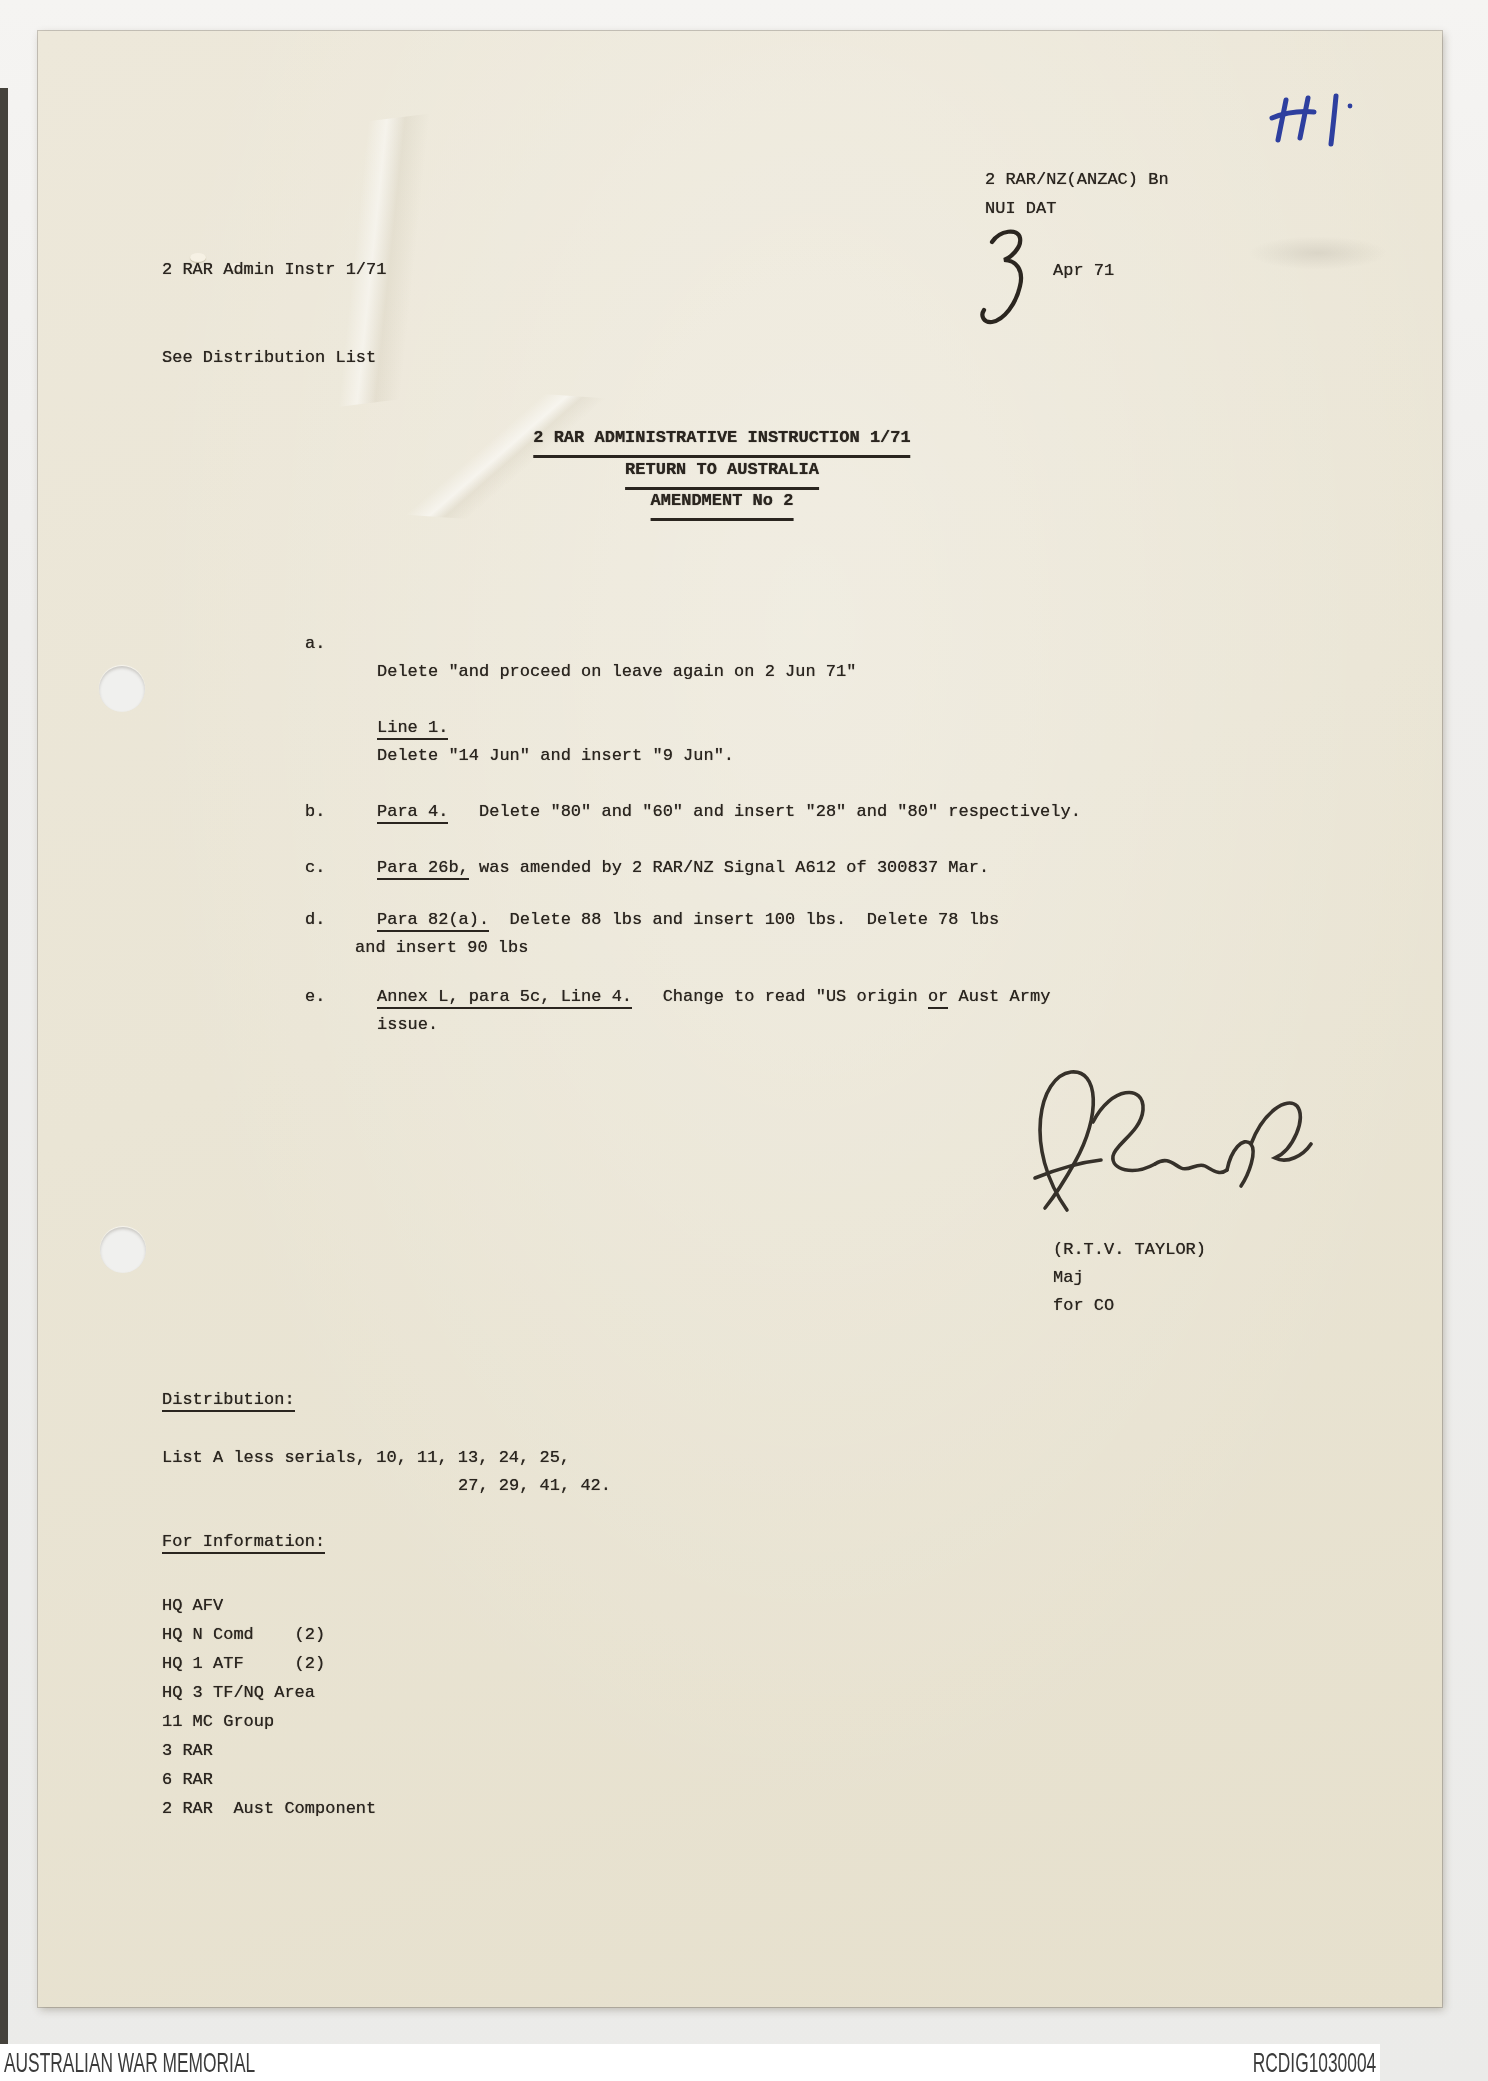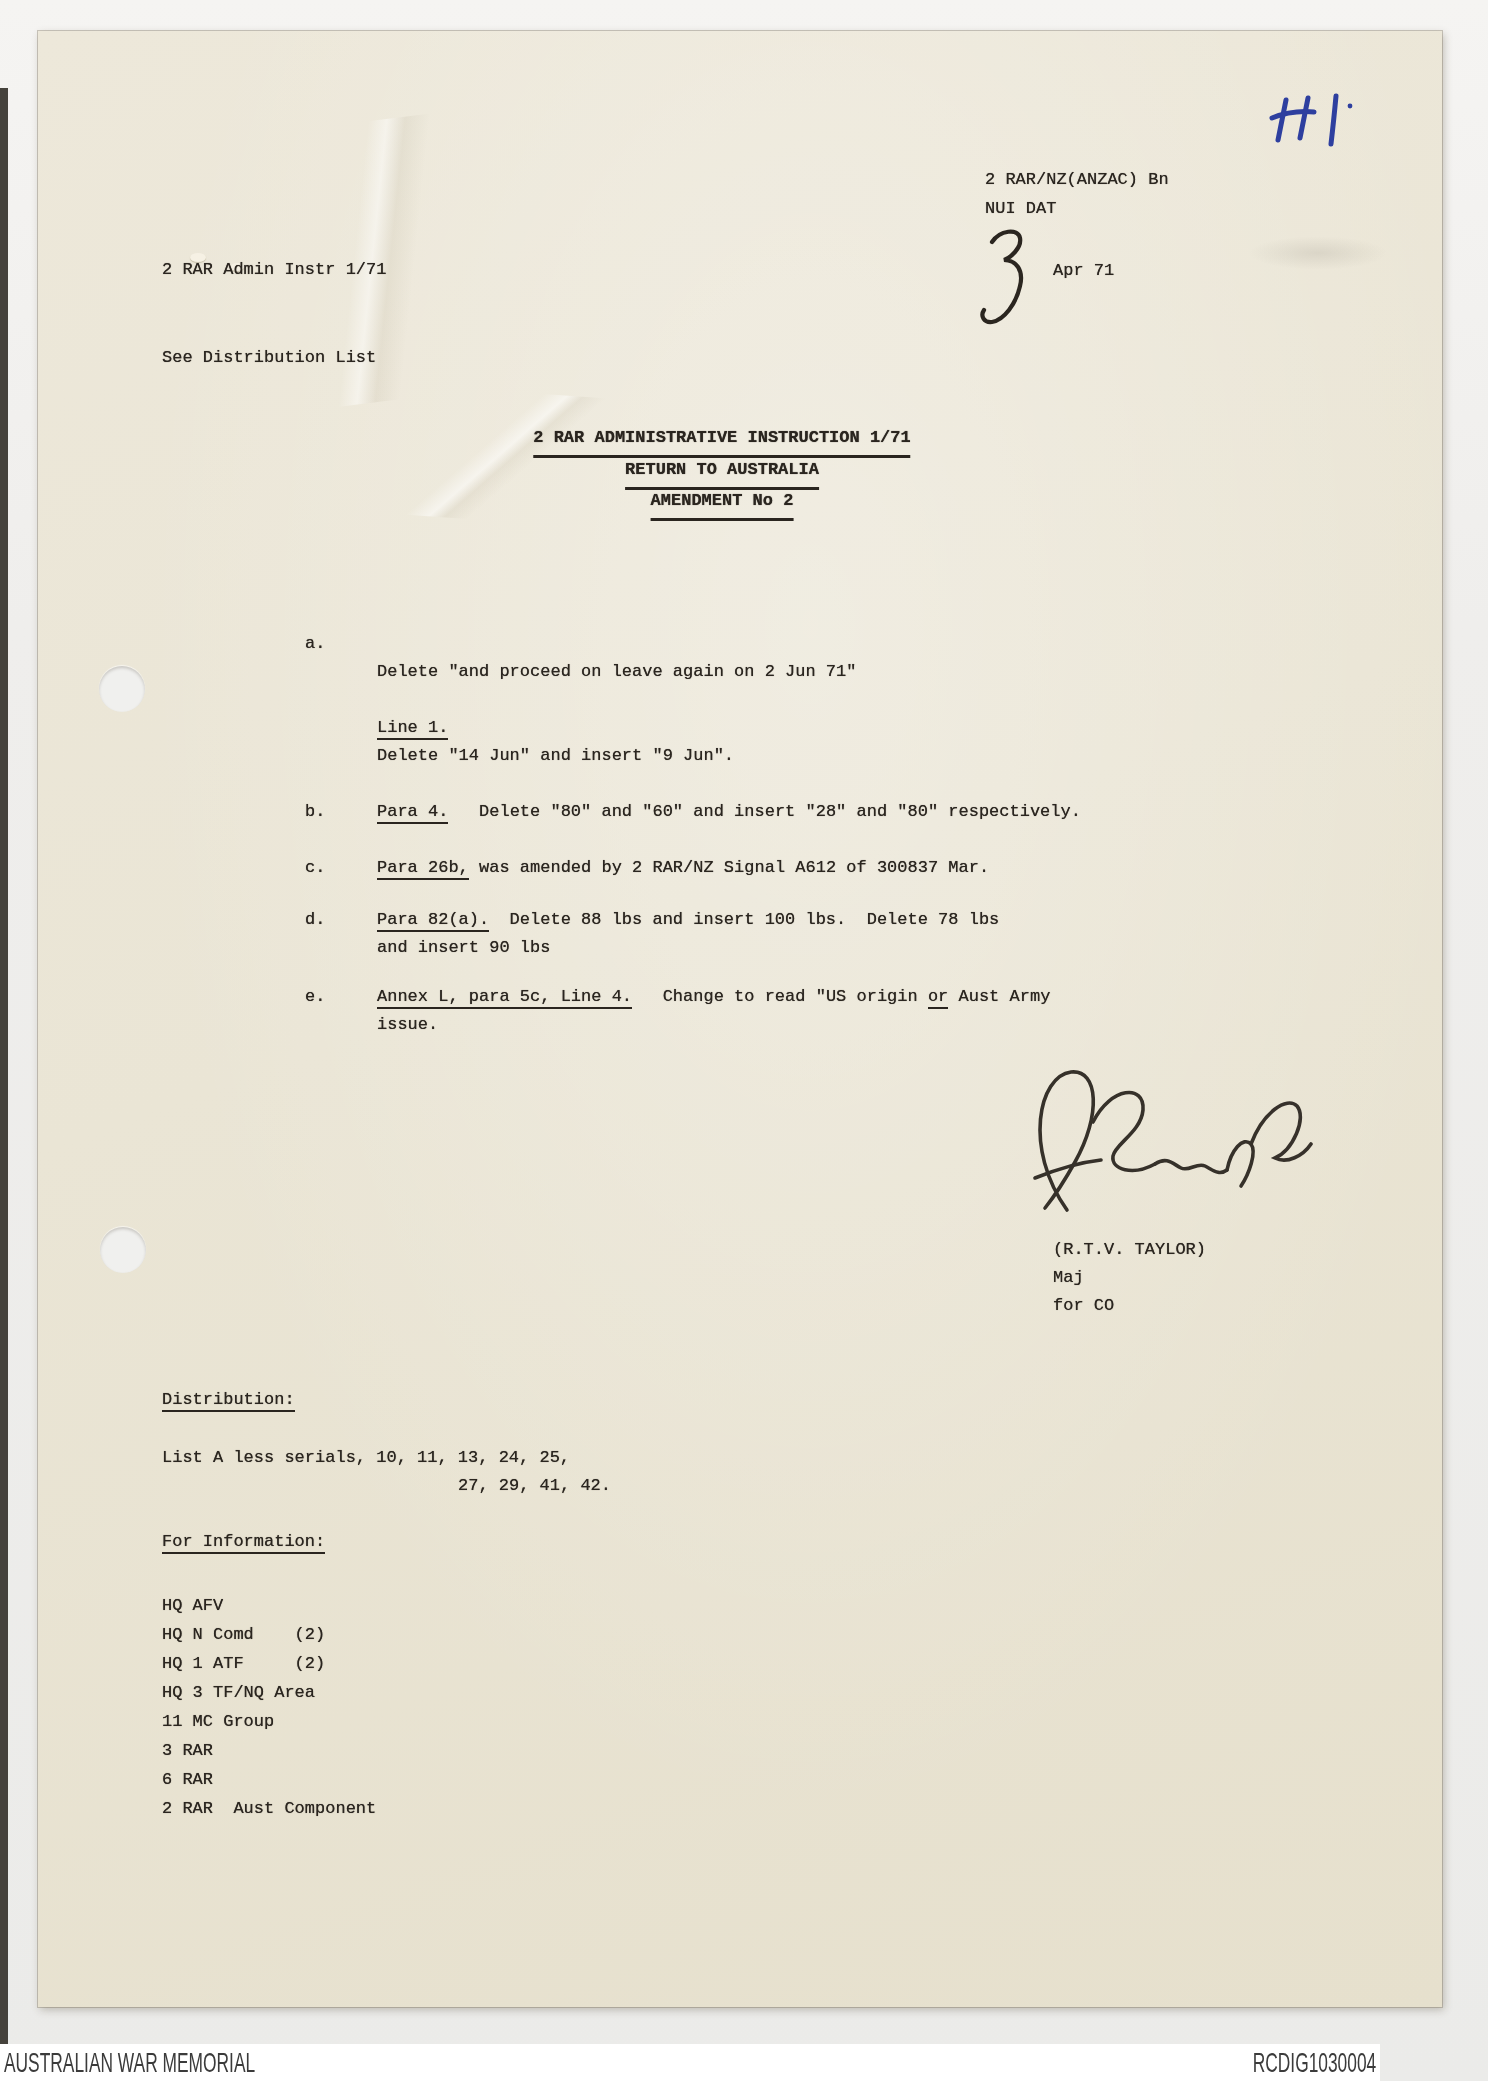--- a/index.html
+++ b/index.html
@@ -84,21 +84,21 @@
   <div class="t" style="left:377px;top:742px;">Delete "14 Jun" and insert "9 Jun".</div>
 
   <div class="t" style="left:305px;top:798px;">b.</div>
   <div class="t" style="left:377px;top:798px;"><span class="u">Para 4.</span><span>   Delete "80" and "60" and insert "28" and "80" respectively.</span></div>
 
   <div class="t" style="left:305px;top:854px;">c.</div>
   <div class="t" style="left:377px;top:854px;"><span class="u">Para 26b,</span><span> was amended by 2 RAR/NZ Signal A612 of 300837 Mar.</span></div>
 
   <div class="t" style="left:305px;top:906px;">d.</div>
   <div class="t" style="left:377px;top:906px;"><span class="u">Para 82(a).</span><span>  Delete 88 lbs and insert 100 lbs.  Delete 78 lbs</span></div>
-  <div class="t" style="left:377px;top:934px;">and insert 90 lbs</div>
+  <div class="t" style="left:355px;top:934px;">and insert 90 lbs</div>
 
   <div class="t" style="left:305px;top:983px;">e.</div>
   <div class="t" style="left:377px;top:983px;"><span class="u">Annex L, para 5c, Line 4.</span><span>   Change to read "US origin </span><span class="u">or</span><span> Aust Army</span></div>
   <div class="t" style="left:377px;top:1011px;">issue.</div>
 
   <svg class="ink" style="left:1005px;top:1058px;" width="320" height="185" viewBox="0 0 320 185">
     <g stroke="#27221c" stroke-width="3.6" fill="none" stroke-linecap="round" opacity="0.92">
       <path d="M62,152 C18,90 34,18 66,14 C94,11 96,58 70,104 C60,122 48,140 40,150"></path>
       <path d="M30,120 C60,108 78,104 96,102"></path>
       <path d="M88,64 C106,28 140,26 138,52 C136,74 110,86 108,98 C106,112 128,118 150,106"></path>

